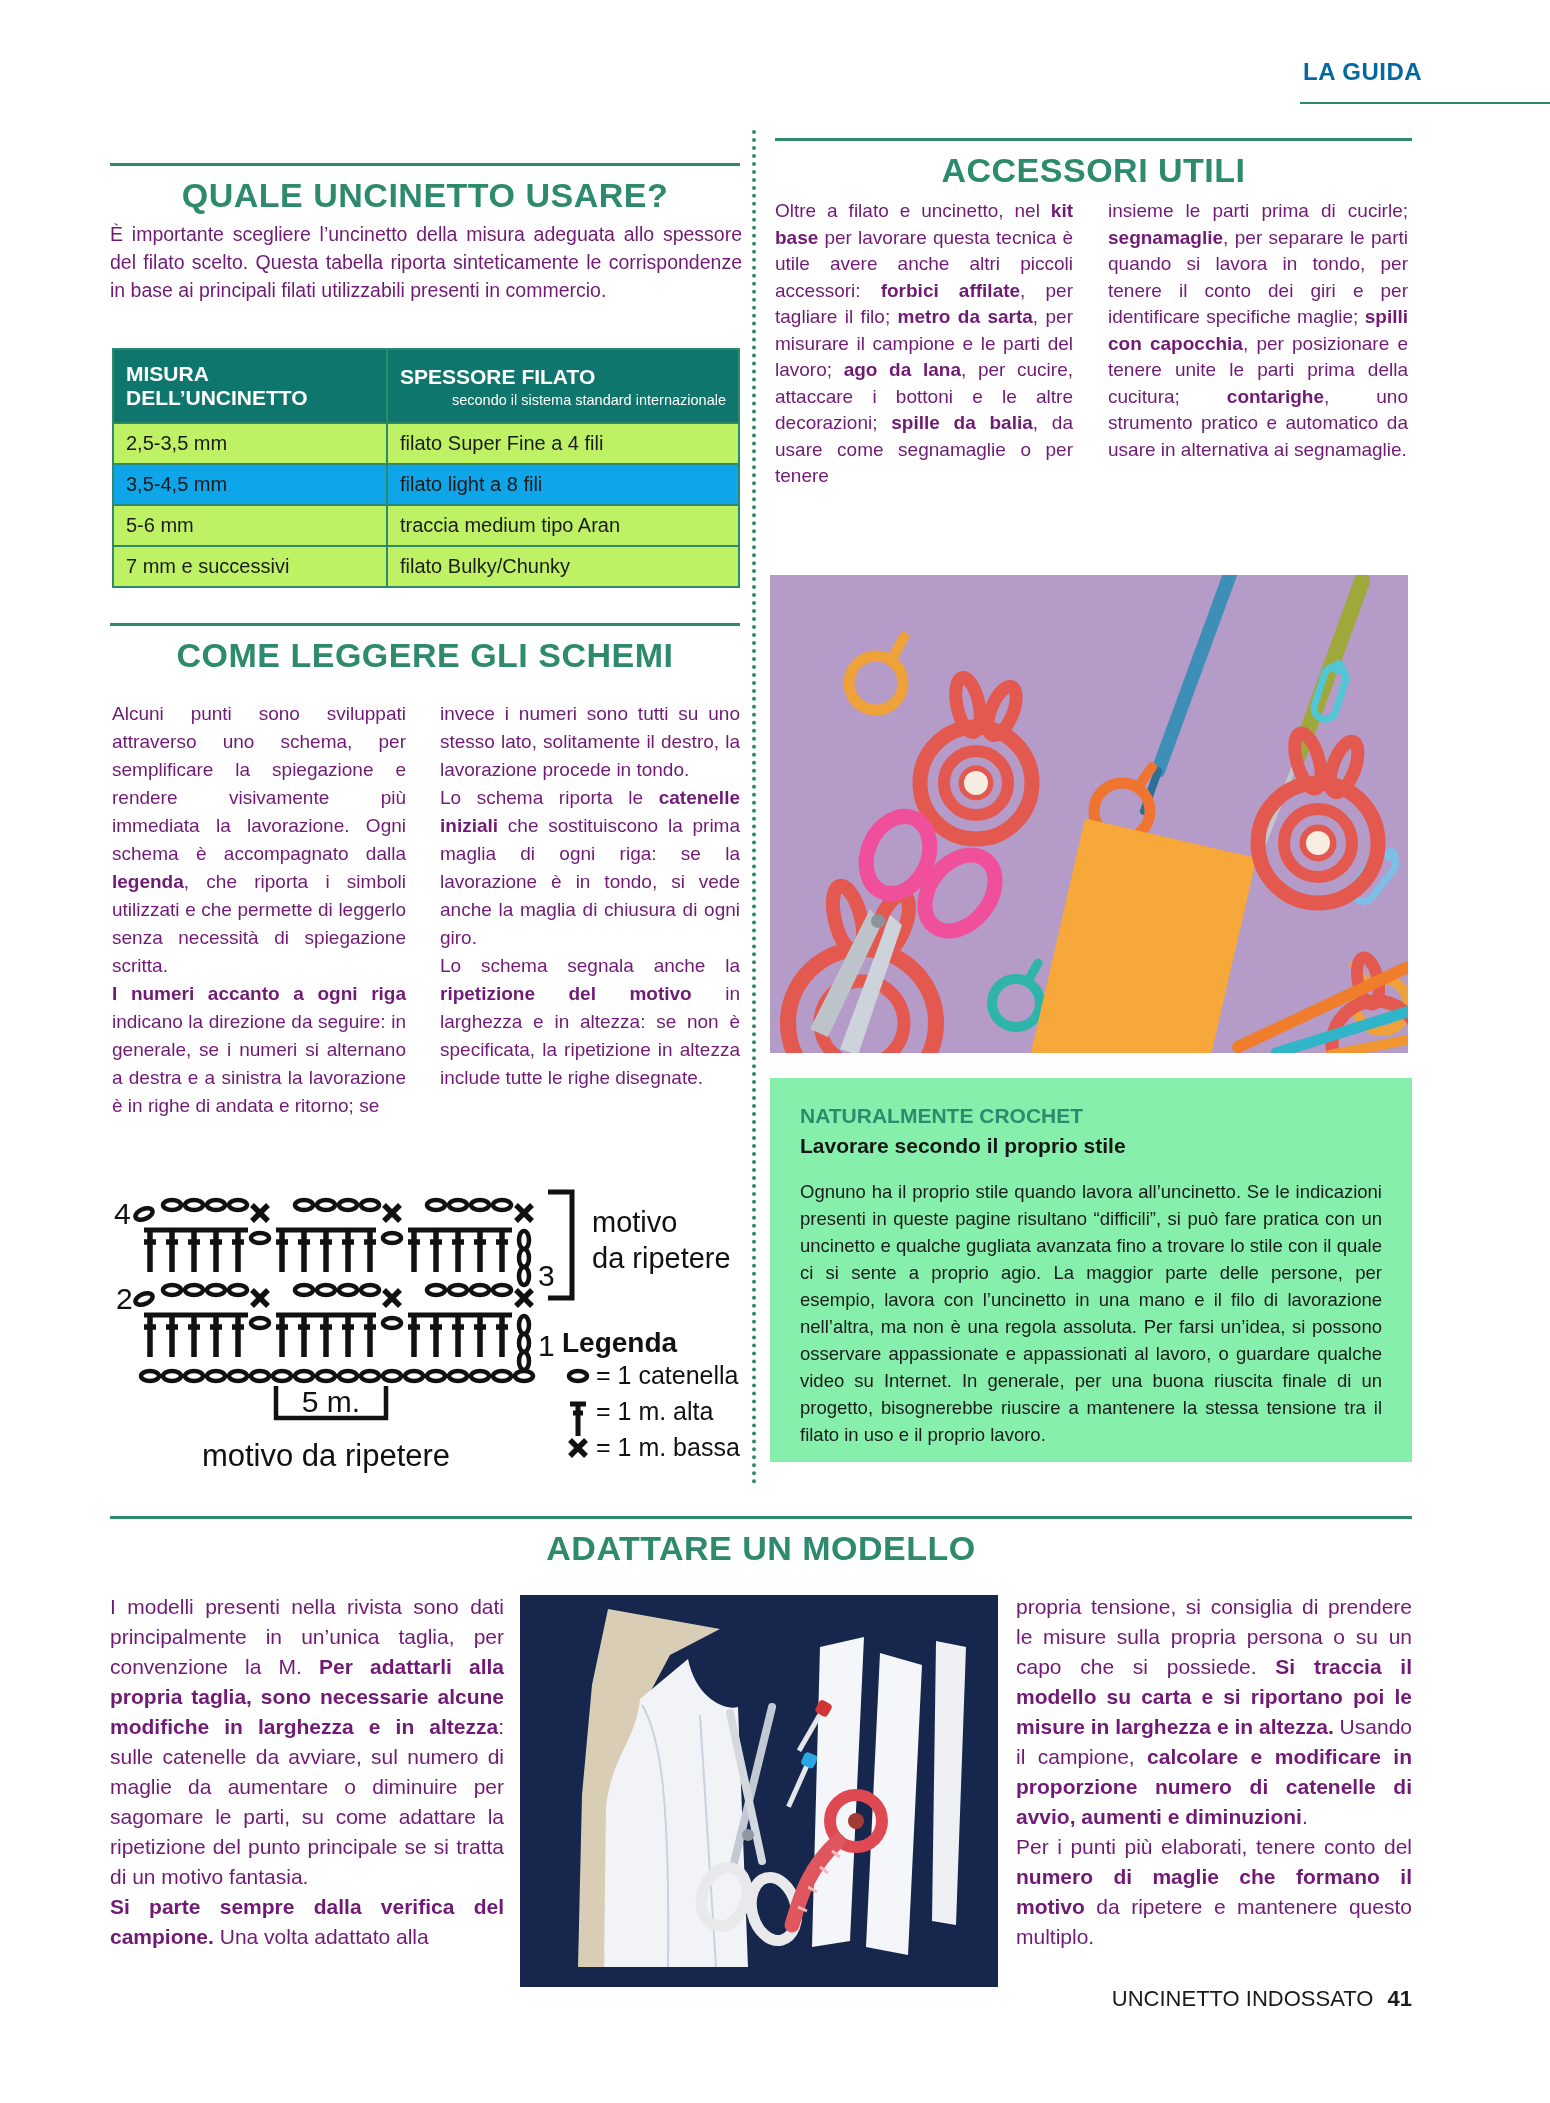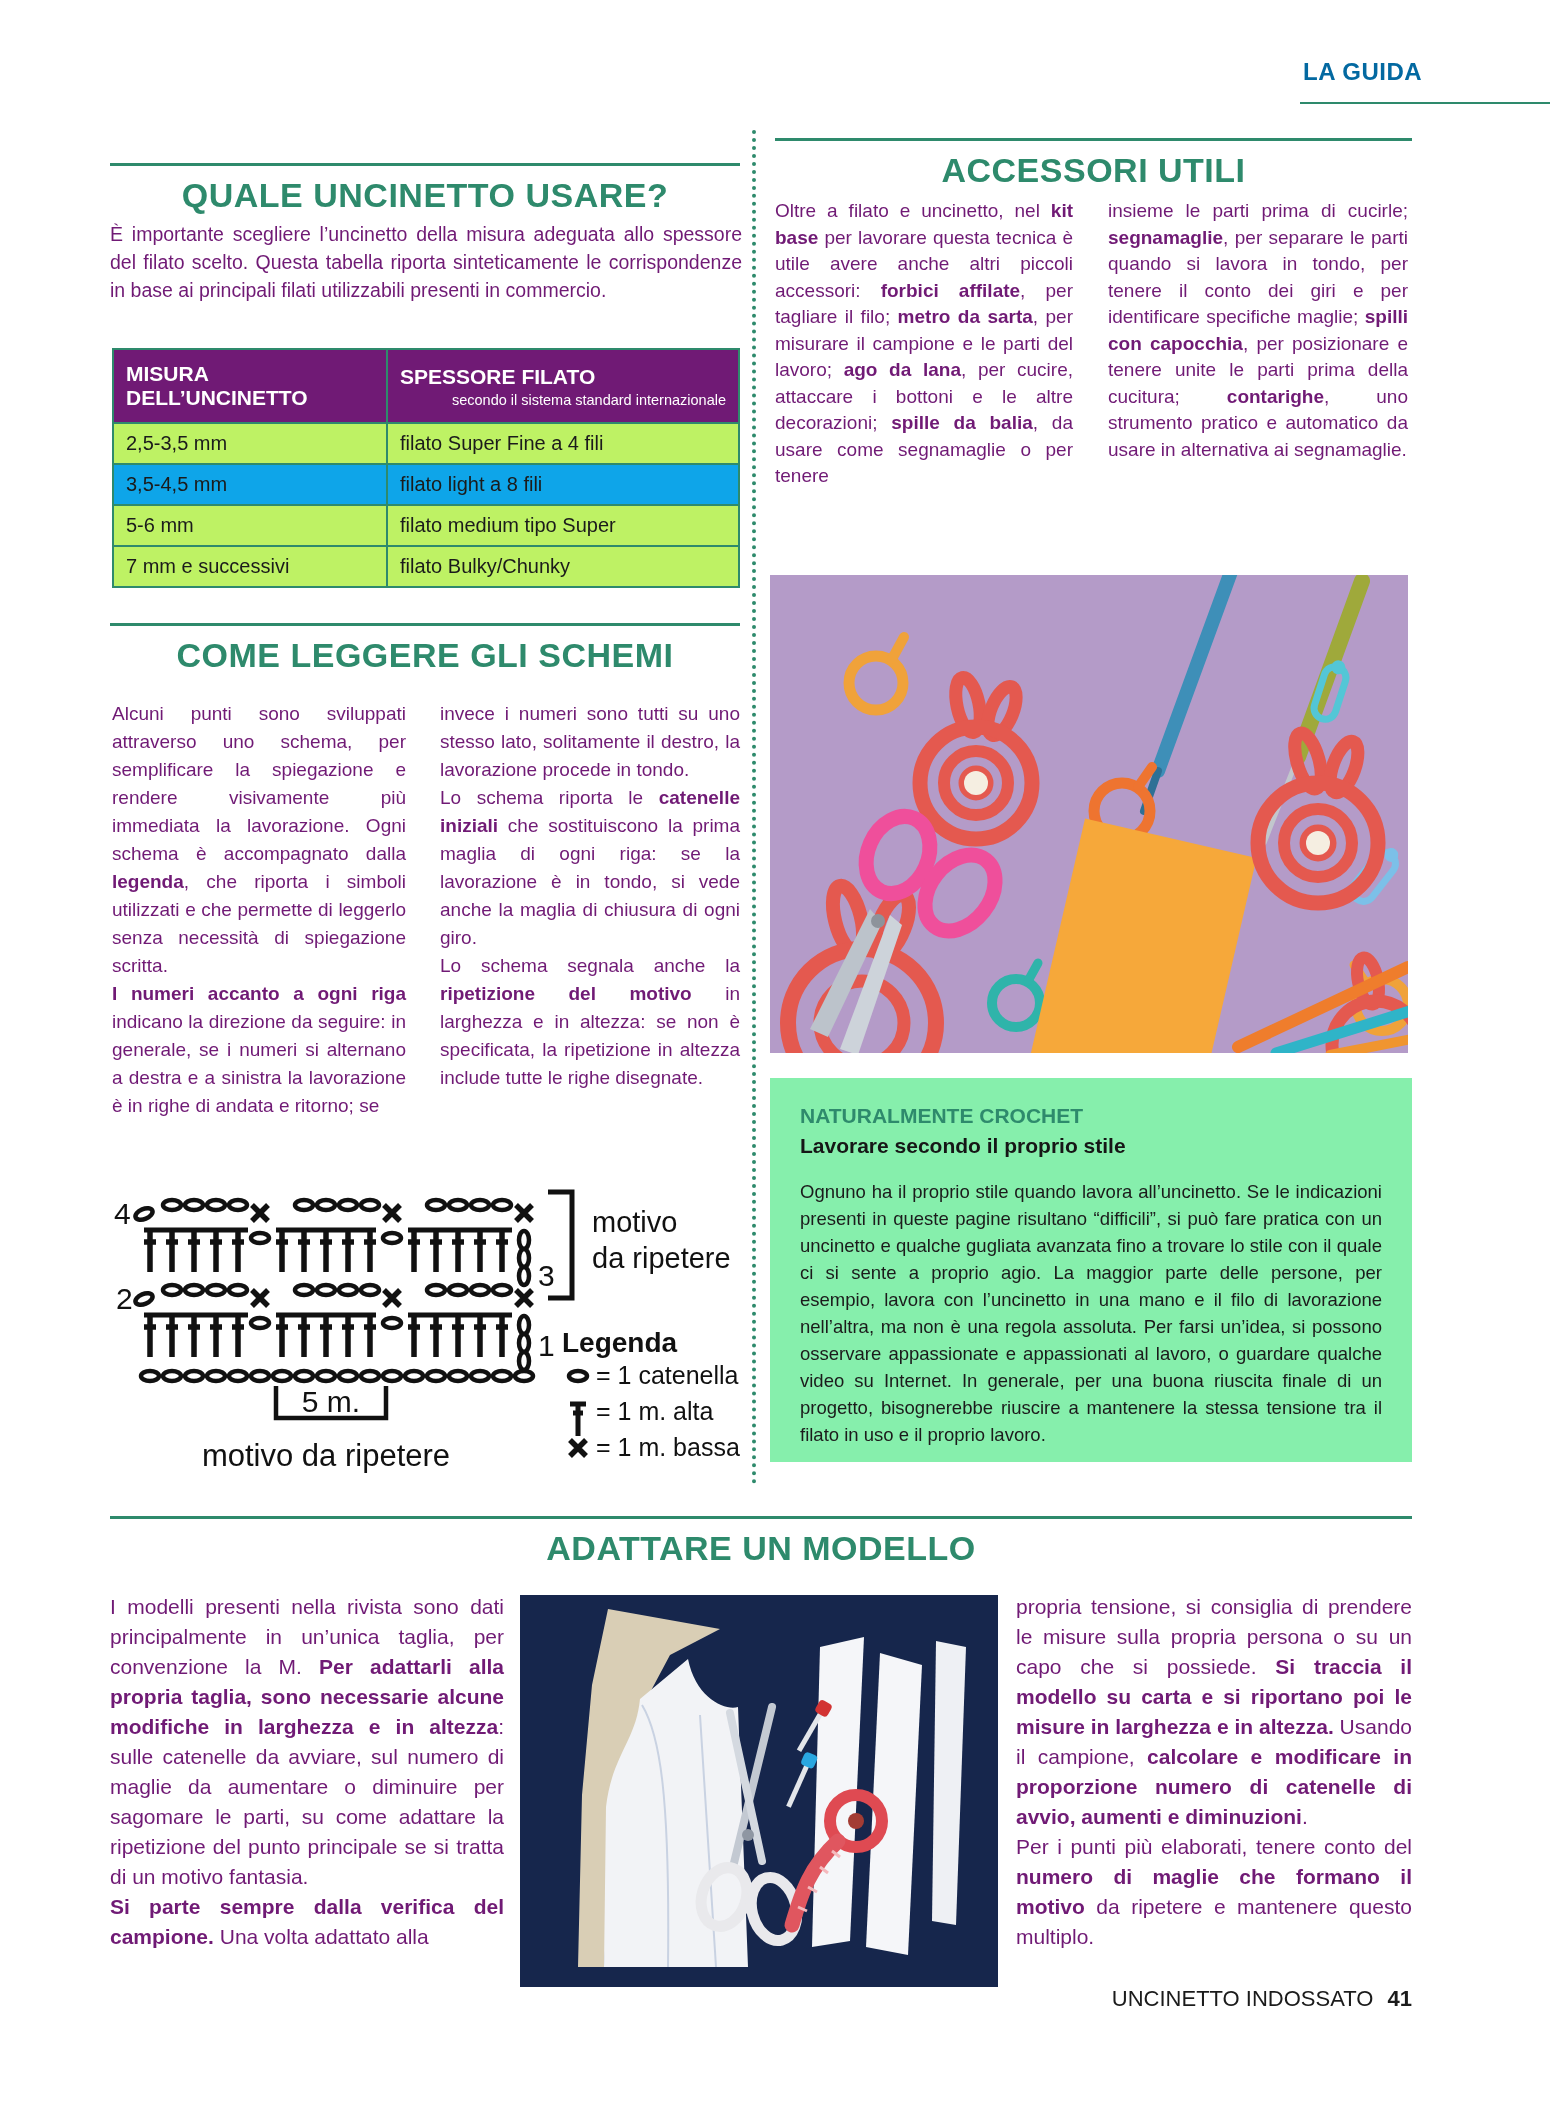--- a/index.html
+++ b/index.html
@@ -12,21 +12,21 @@
   .body-txt{position:absolute;text-align:justify;color:#701a75;}
   .s1-intro{font-size:19.5px;line-height:28px;}
   .col-sm{font-size:19px;line-height:26.5px;}
   .col-md{font-size:19px;line-height:28px;}
   .col-lg{font-size:21px;line-height:30px;}
   .laguida{position:absolute;color:#0369a1;font-weight:bold;font-size:24px;letter-spacing:.5px;}
   .laguida-rule{position:absolute;height:2px;background:#2e8a6c;}
   .divider-dotted{position:absolute;width:0;border-left:4px dotted #2e8a6c;}
   table.spec{border-collapse:collapse;width:628px;table-layout:fixed;}
   table.spec td{border:2px solid #2e8a6c;padding:4px 12px;vertical-align:middle;}
-  table.spec tr.head td{background:#701a75;color:#fff;font-weight:bold;font-size:21px;height:64px;}
+  table.spec tr.head td{background:#0f766e;color:#fff;font-weight:bold;font-size:21px;height:64px;}
   table.spec tr.head .sub{font-weight:normal;font-size:14.5px;margin-top:3px;text-align:right;}
   table.spec td{font-size:20px;height:31px;background:#bef264;}
   table.spec tr.tint td{background:#0ea5e9;}
   .greenbox{position:absolute;background:#86efac;}
   .greenbox .t1{color:#2e8a6c;font-weight:bold;font-size:21px;margin:0 0 6px 0;}
   .greenbox .t2{color:#161616;font-weight:bold;font-size:21px;margin:0 0 20px 0;}
   .greenbox .bd{font-size:18.5px;line-height:27px;text-align:justify;}
   .footer{position:absolute;font-size:22px;color:#1b1b1b;text-align:right;}
   svg text{font-family:"Liberation Sans","DejaVu Sans",sans-serif;fill:#111;}
 </style>
@@ -56,21 +56,21 @@
     <tr>
       <td>2,5-3,5 mm</td>
       <td>filato Super Fine a 4 fili</td>
     </tr>
     <tr class="tint">
       <td>3,5-4,5 mm</td>
       <td>filato light a 8 fili</td>
     </tr>
     <tr>
       <td>5-6 mm</td>
-      <td>filato medium tipo Super</td>
+      <td>traccia medium tipo Aran</td>
     </tr>
     <tr>
       <td>7 mm e successivi</td>
       <td>filato Bulky/Chunky</td>
     </tr>
   </tbody>
     </table>
 
   <div class="rule" style="left:775px;top:138px;width:637px;"></div>
   <div class="h-green" style="left:775px;top:151px;width:637px;">ACCESSORI UTILI</div>

